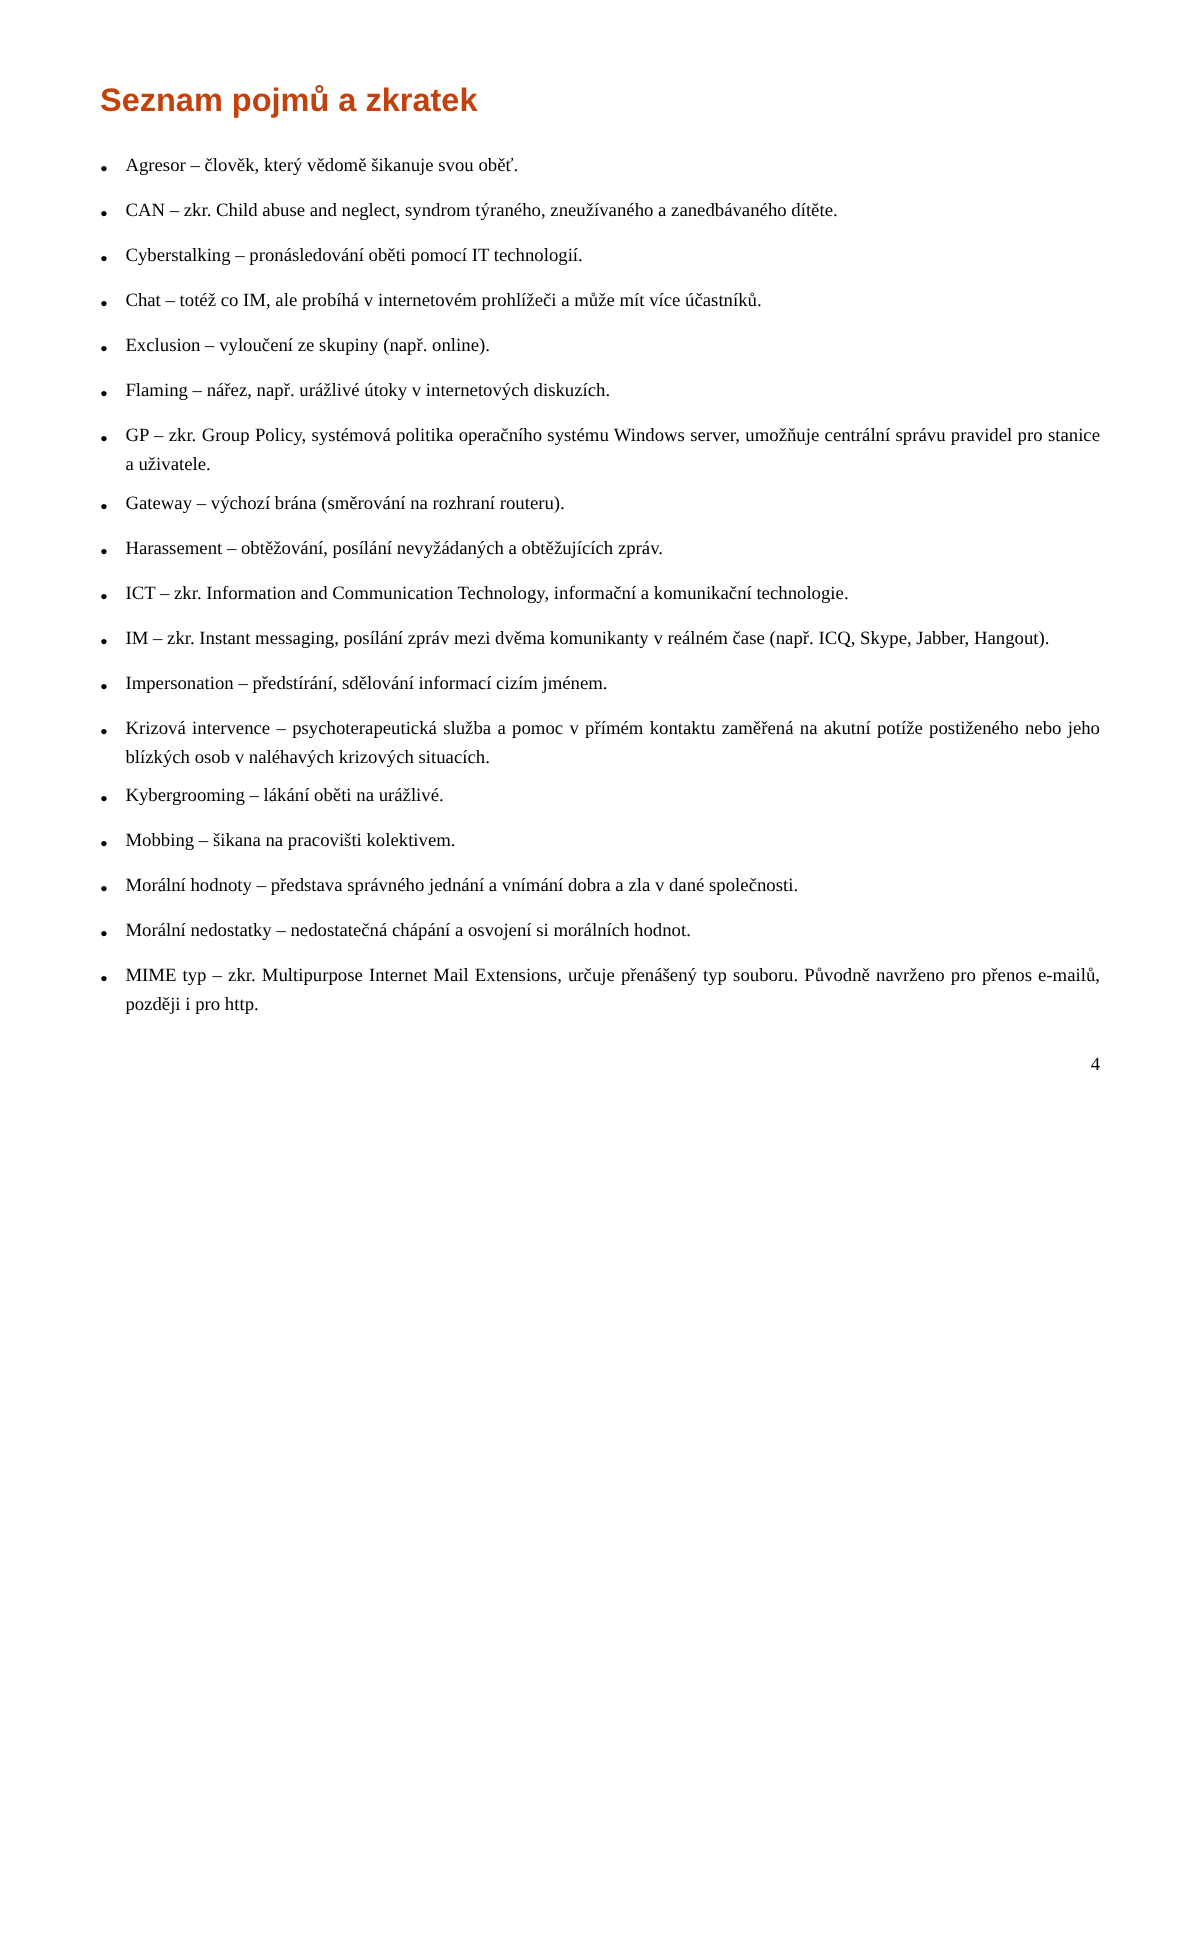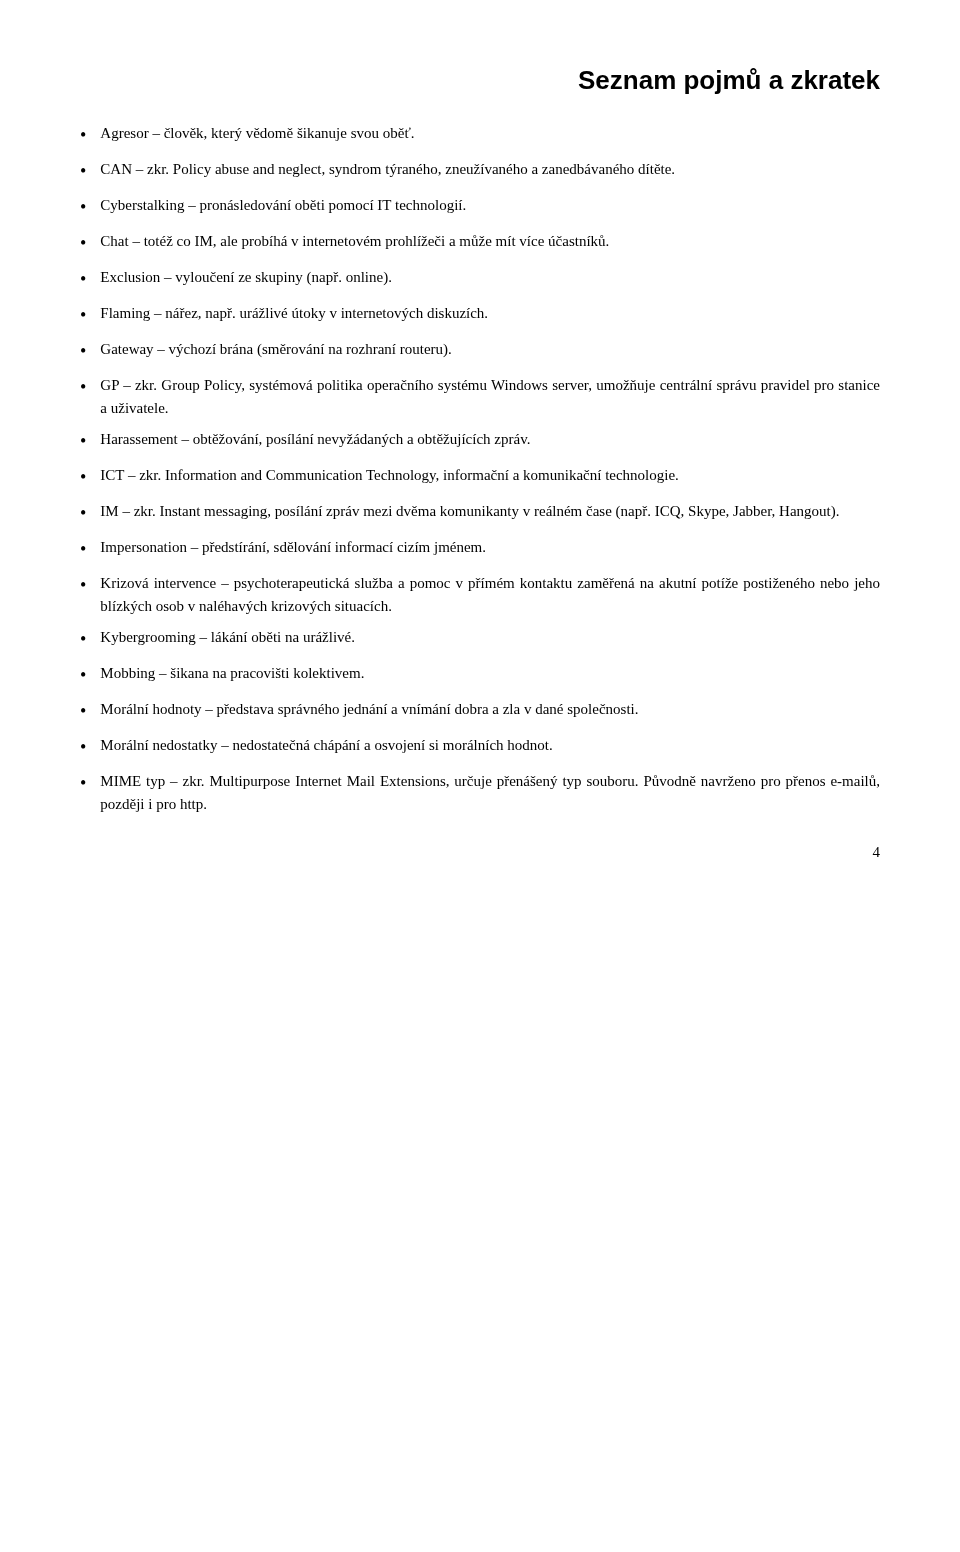--- a/index.html
+++ b/index.html
@@ -20,24 +20,23 @@
     }
 
     .page-container {
       padding: 60px 80px 80px 80px;
       position: relative;
     }
 
     h1 {
       font-size: 26px;
       font-weight: bold;
-      color: #000000;
+      color: #c2410c;
       margin-bottom: 22px;
       font-family: 'Arial', sans-serif;
-      text-align: right;
     }
 
     ul {
       list-style: none;
       padding: 0;
       margin: 0;
     }
 
     ul li {
       display: flex;
@@ -73,39 +72,39 @@
 
 <div class="page-container">
 
   <h1>Seznam pojmů a zkratek</h1>
 
   <ul>
   <li>
         <span>Agresor – člověk, který vědomě šikanuje svou oběť.</span>
       </li>
       <li>
-        <span>CAN – zkr. Policy abuse and neglect, syndrom týraného, zneužívaného a zanedbávaného dítěte.</span>
+        <span>CAN – zkr. Child abuse and neglect, syndrom týraného, zneužívaného a zanedbávaného dítěte.</span>
       </li>
       <li>
         <span>Cyberstalking – pronásledování oběti pomocí IT technologií.</span>
       </li>
       <li>
         <span>Chat – totéž co IM, ale probíhá v internetovém prohlížeči a může mít více účastníků.</span>
       </li>
       <li>
         <span>Exclusion – vyloučení ze skupiny (např. online).</span>
       </li>
       <li>
         <span>Flaming – nářez, např. urážlivé útoky v internetových diskuzích.</span>
       </li>
       <li>
-        <span>Gateway – výchozí brána (směrování na rozhraní routeru).</span>
+        <span>GP – zkr. Group Policy, systémová politika operačního systému Windows server, umožňuje centrální správu pravidel pro stanice a uživatele.</span>
       </li>
       <li>
-        <span>GP – zkr. Group Policy, systémová politika operačního systému Windows server, umožňuje centrální správu pravidel pro stanice a uživatele.</span>
+        <span>Gateway – výchozí brána (směrování na rozhraní routeru).</span>
       </li>
       <li>
         <span>Harassement – obtěžování, posílání nevyžádaných a obtěžujících zpráv.</span>
       </li>
       <li>
         <span>ICT – zkr. Information and Communication Technology, informační a komunikační technologie.</span>
       </li>
       <li>
         <span>IM – zkr. Instant messaging, posílání zpráv mezi dvěma komunikanty v reálném čase (např. ICQ, Skype, Jabber, Hangout).</span>
       </li>

